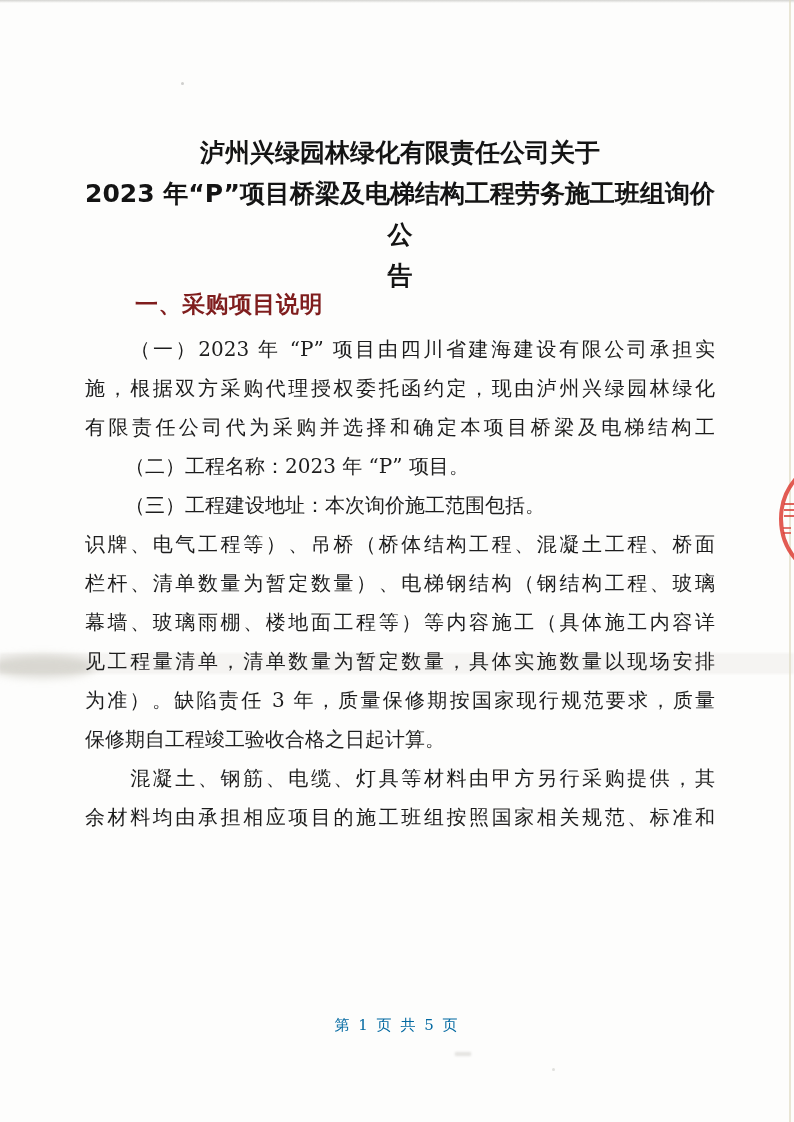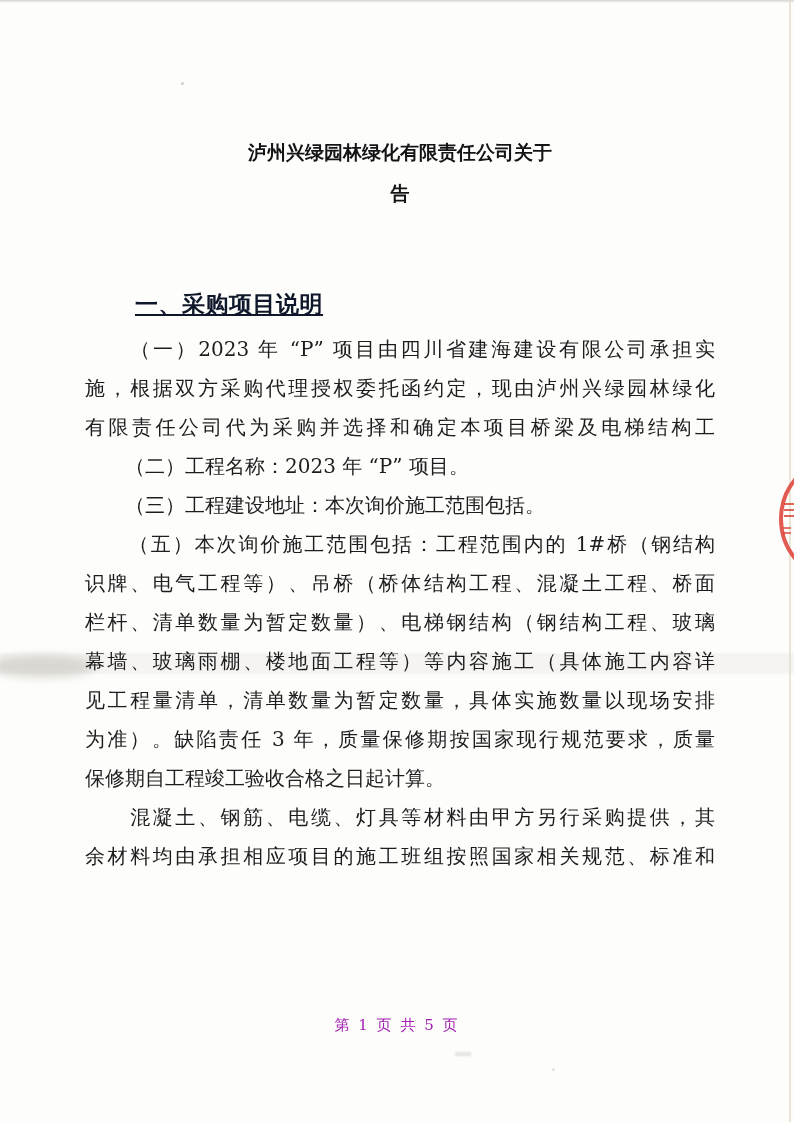--- a/index.html
+++ b/index.html
@@ -14,35 +14,34 @@
 
   
   .doc-title {
     position: absolute;
     top: 132px;
     left: 82px;
     width: 636px;
     text-align: center;
     font-family: "DejaVu Sans", sans-serif;
     font-weight: bold;
-    font-size: 19px;
+    font-size: 25px;
     line-height: 41px;
     color: #141414;
   }
   .section-heading {
     position: absolute;
     top: 288px;
     left: 135px;
     font-family: "DejaVu Sans", sans-serif;
     font-weight: bold;
     font-size: 23px;
     line-height: 32px;
-    color: #0f172a;
+    color: #7f1d1d;
     letter-spacing: 0.5px;
-    text-decoration: underline;
   }
   .doc-body {
     position: absolute;
     top: 330px;
     left: 85px;
     width: 630px;
     font-size: 20px;
     line-height: 39px;
     color: #1d1d1d;
   }
@@ -52,21 +51,21 @@
     text-align-last: justify;
   }
   .page-footer {
     position: absolute;
     top: 1016px;
     left: 0;
     width: 794px;
     text-align: center;
     font-size: 15px;
     letter-spacing: 2px;
-    color: #a21caf;
+    color: #0369a1;
   }
 
   
   .seal-ring {
     position: absolute;
     left: 779px;
     top: 455px;
     width: 128px;
     height: 128px;
     border: 4px solid rgba(221, 62, 53, 0.85);
@@ -143,32 +142,32 @@
   <div class="scan-top-edge"></div>
   <div class="scan-band"></div>
   <div class="scan-smudge"></div>
   <div class="scan-right-line"></div>
   <div class="speck-1"></div>
   <div class="speck-2"></div>
   <div class="speck-3"></div>
 
   <div class="doc-title">
     <div class="title-line">泸州兴绿园林绿化有限责任公司关于</div>
+    <div class="title-line">2023 年“P”项目桥梁及电梯结构工程劳务施工班组询价公</div>
     <div class="title-line">告</div>
   </div>
 
   <div class="section-heading">一、采购项目说明</div>
 
   <div class="doc-body">
     <div class="line fill">　　（一）2023 年 “P” 项目由四川省建海建设有限公司承担实</div>
     <div class="line fill">施，根据双方采购代理授权委托函约定，现由泸州兴绿园林绿化</div>
     <div class="line fill">有限责任公司代为采购并选择和确定本项目桥梁及电梯结构工</div>
     <div class="line">　　（二）工程名称：2023 年 “P” 项目。</div>
     <div class="line">　　（三）工程建设地址：本次询价施工范围包括。</div>
-    <div class="line fill">　　（五）本次询价施工范围包括：工程范围内的 1#桥（钢结构</div>
     <div class="line fill">识牌、电气工程等）、吊桥（桥体结构工程、混凝土工程、桥面</div>
     <div class="line fill">栏杆、清单数量为暂定数量）、电梯钢结构（钢结构工程、玻璃</div>
     <div class="line fill">幕墙、玻璃雨棚、楼地面工程等）等内容施工（具体施工内容详</div>
     <div class="line fill">见工程量清单，清单数量为暂定数量，具体实施数量以现场安排</div>
     <div class="line fill">为准）。缺陷责任 3 年，质量保修期按国家现行规范要求，质量</div>
     <div class="line">保修期自工程竣工验收合格之日起计算。</div>
     <div class="line fill">　　混凝土、钢筋、电缆、灯具等材料由甲方另行采购提供，其</div>
     <div class="line fill">余材料均由承担相应项目的施工班组按照国家相关规范、标准和</div>
   </div>
 

